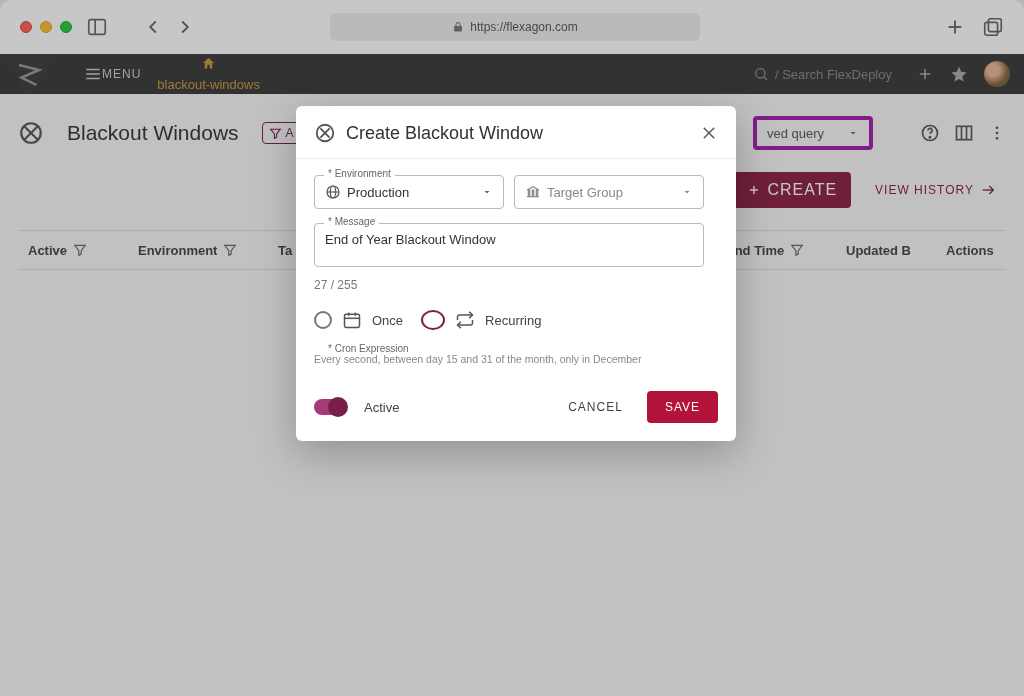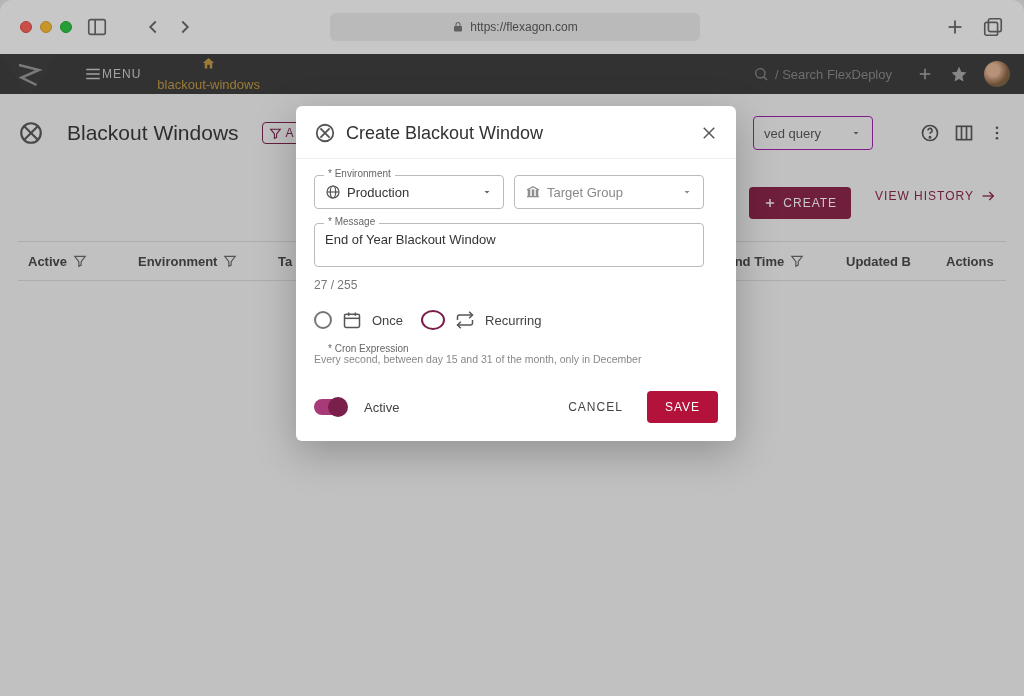--- a/index.html
+++ b/index.html
@@ -26,25 +26,25 @@
   .search-fd { display:flex; align-items:center; gap:6px; color:#888; font-size:13px; margin-left:auto; padding:4px 8px;}
   .app-bar .ricon { color:#aaa; }
   .avatar { width:26px; height:26px; border-radius:50%; background: radial-gradient(circle at 35% 35%, #e8b896 25%, #8a6140 60%, #3c6b4a 100%); }
 
   
   .page { background:#f7f7f7; height:calc(696px - 54px - 40px); padding:22px 18px; position:relative; }
   .page-header { display:flex; align-items:center; gap:23px; }
   .page-title { font-size:21px; color:#333; font-weight:400; }
   .page-icon { width:26px; height:26px; color:#555; }
   .chip { border:1.5px solid #7a1e4c; color:#7a1e4c; border-radius:4px; padding:3px 6px; font-size:12px; display:flex; align-items:center; gap:4px; }
-  .saved-query { margin-left:auto; height:34px; width:120px; border:1px solid #a21caf; border-radius:4px; display:flex; align-items:center; padding:0 10px; font-size:13px; color:#555; gap:6px; }
+  .saved-query { margin-left:auto; height:34px; width:120px; border:4px solid #a21caf; border-radius:4px; display:flex; align-items:center; padding:0 10px; font-size:13px; color:#555; gap:6px; }
   .hdr-icons { display:flex; align-items:center; gap:14px; margin-left:24px; color:#555; }
 
   .action-row { display:flex; justify-content:flex-end; align-items:center; gap:24px; margin-top:22px; padding-right:10px;}
-  .btn-create { background:#8a1e44; color:#fff; border:none; padding:9px 14px; border-radius:4px; font-size:12px; letter-spacing:1px; display:flex; align-items:center; gap:6px;margin-top:15px;}
+  .btn-create { background:#8a1e44; color:#fff; border:none; padding:9px 14px; border-radius:4px; font-size:16px; letter-spacing:1px; display:flex; align-items:center; gap:6px;}
   .link-history { color:#8a1e44; font-size:12px; letter-spacing:1px; display:flex; align-items:center; gap:6px; }
 
   .table-head { display:flex; margin-top:22px; border-top:1px solid #ddd; border-bottom:1px solid #ddd; background:#fff0; height:40px; align-items:center; font-size:13px; color:#444; font-weight:600;}
   .th { display:flex; align-items:center; gap:6px; padding:0 10px; }
   .th.active{width:110px;} .th.env{width:140px;} .th.tg{width:70px;}
   .th.spacer{flex:1;} .th.end{width:120px;} .th.upd{width:100px;} .th.act{width:70px;}
   .filter-ic{width:14px;height:14px;color:#666;}
 
   
   .overlay { position:absolute; inset:0; background:rgba(30,30,30,0.25); }

